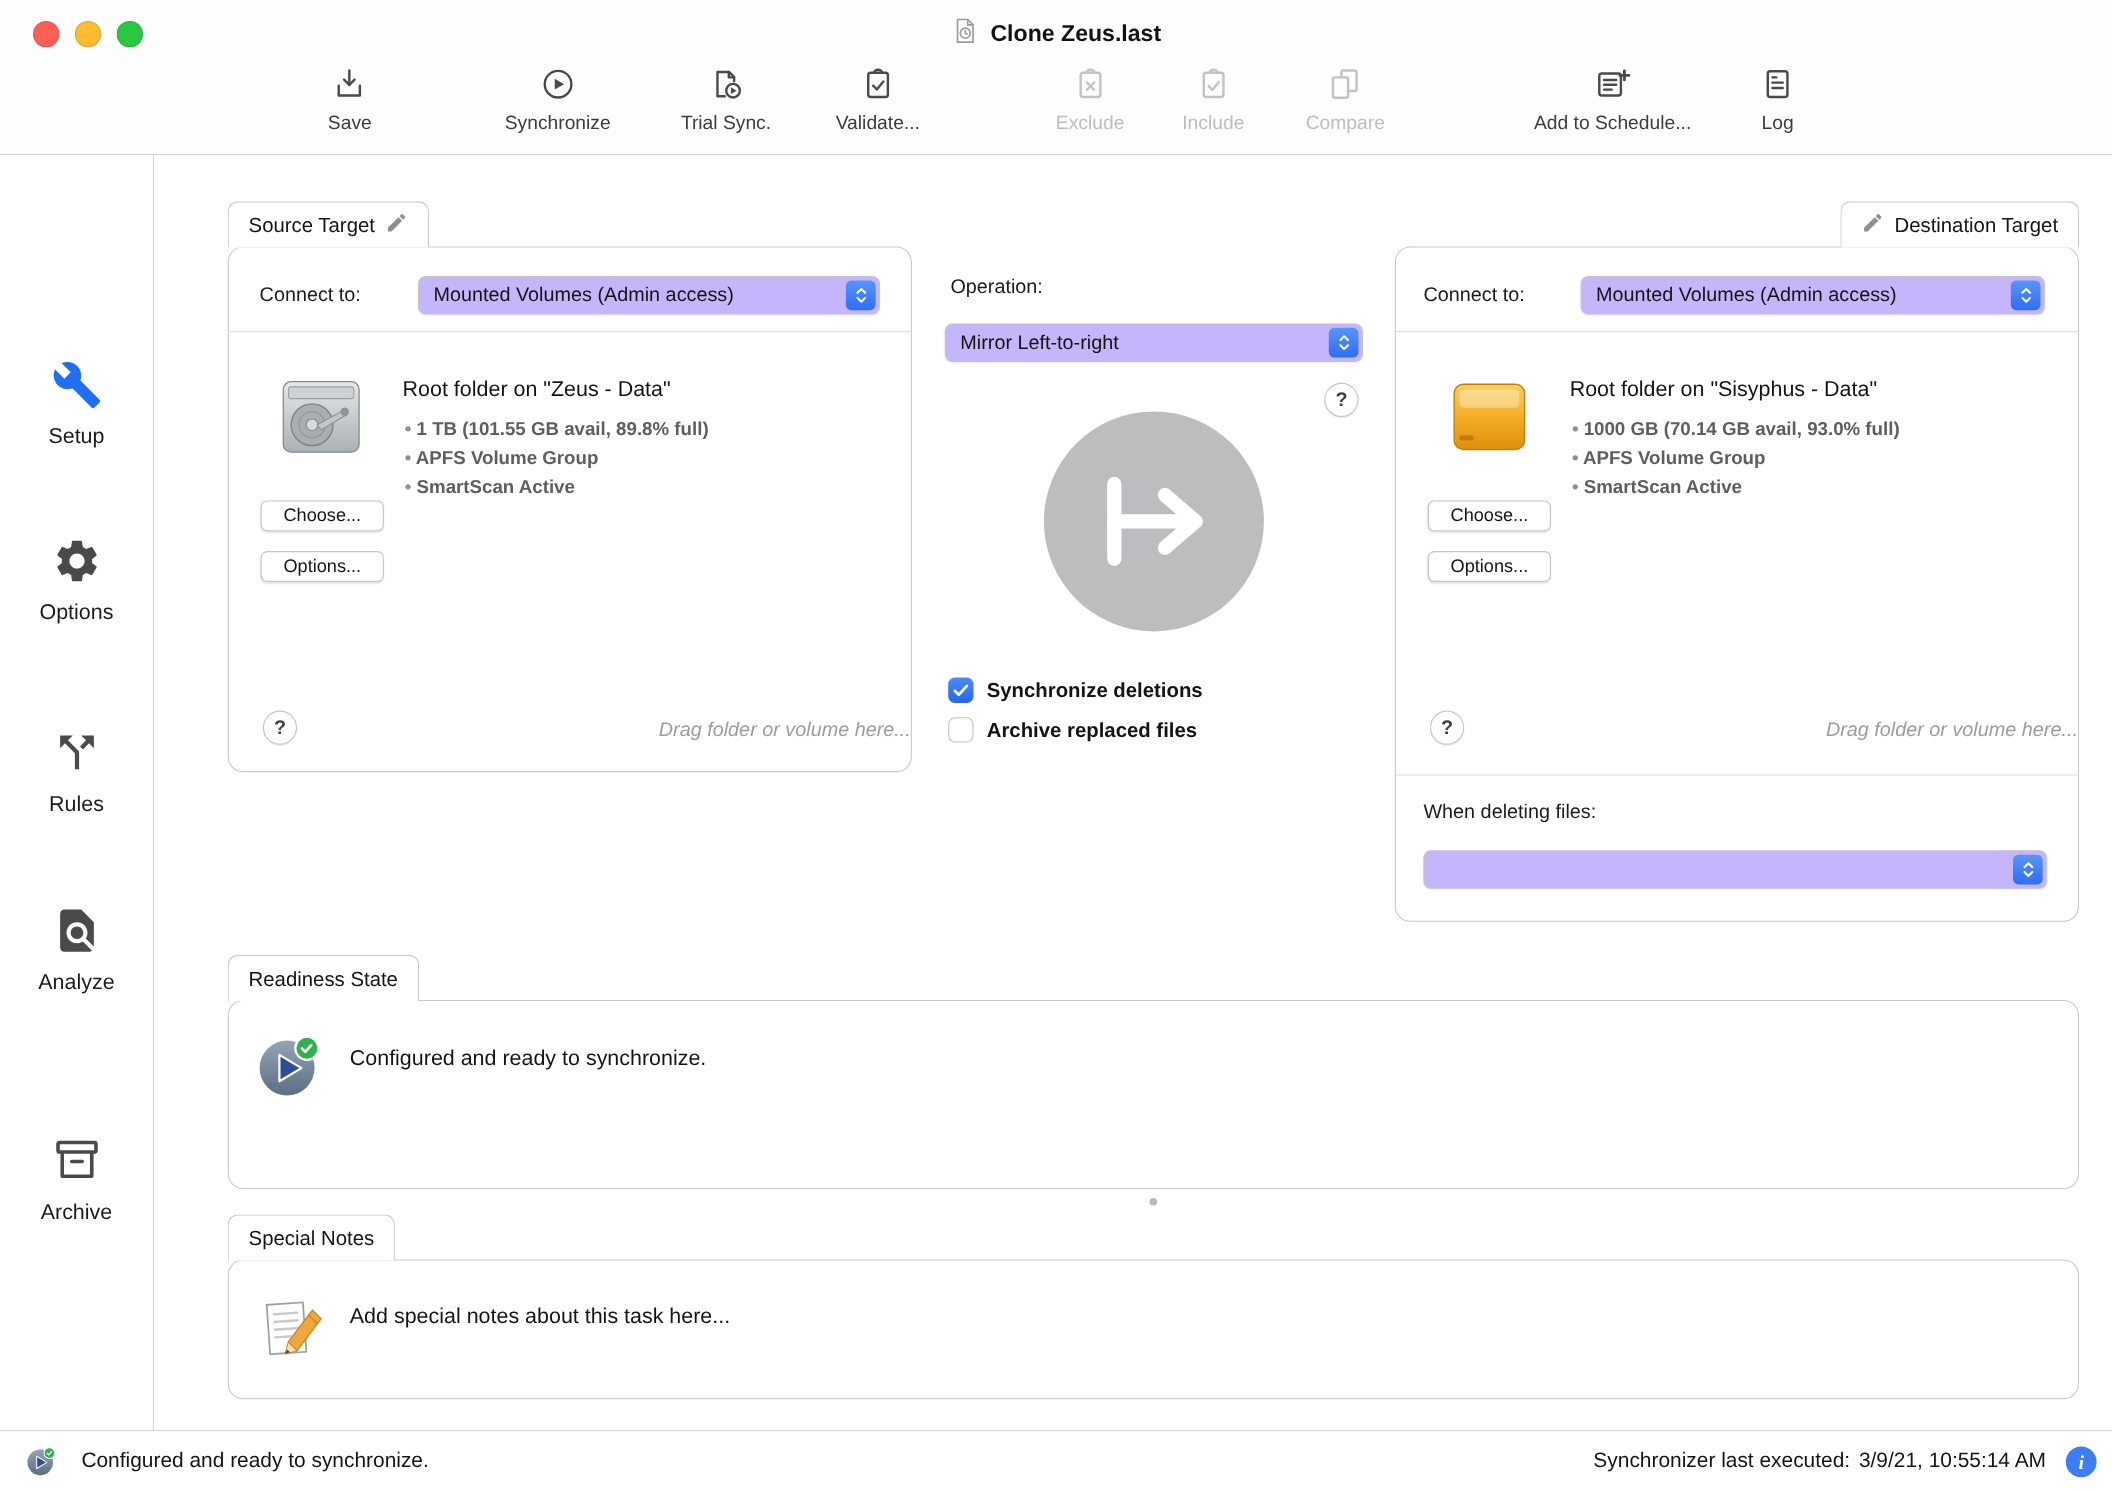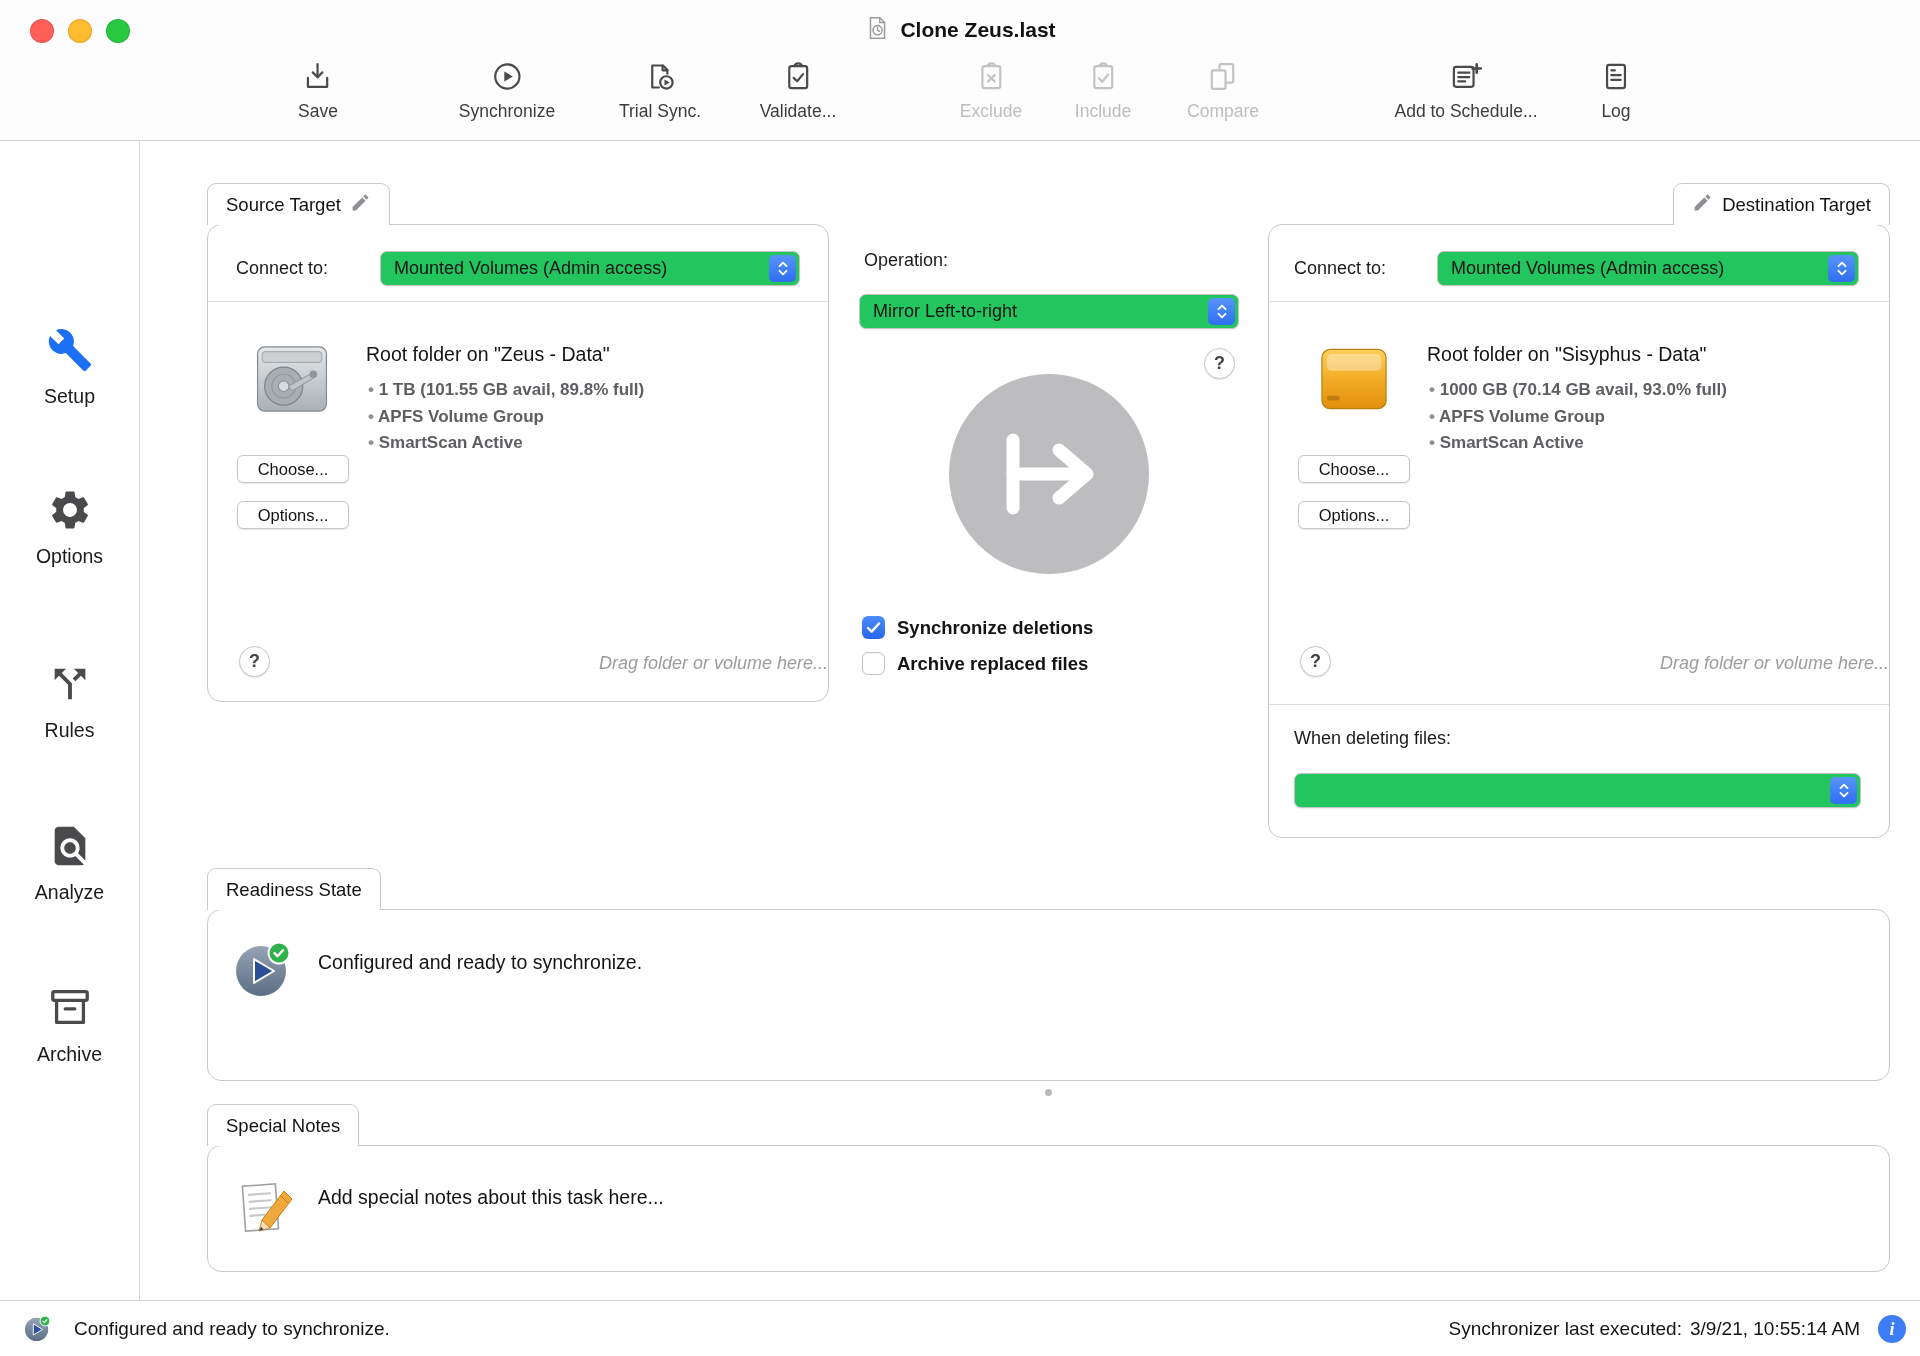--- a/index.html
+++ b/index.html
@@ -25,21 +25,21 @@
   
   .sidebar { position:absolute; top:141px; left:0; width:140px; bottom:56px; background:#fff; border-right:1px solid #d6d6d6; }
   .side-item { position:absolute; left:0; width:100%; display:flex; flex-direction:column; align-items:center; gap:8px; }
   .side-label { font-size:19.5px; color:#1b1b1d; }
   
   .panel { position:absolute; background:#fff; border:1px solid #c9c9cb; border-radius:14px; }
   .tab { position:absolute; height:42px; background:#fff; border:1px solid #c9c9cb; border-bottom:none; border-radius:9px 9px 0 0; display:flex; align-items:center; gap:9px; padding:0 18px; font-size:18.5px; color:#141414; z-index:3; }
   .hsep { position:absolute; left:0; right:0; height:1px; background:#dedee0; }
   .form-label { position:absolute; font-size:18px; color:#1b1b1d; white-space:nowrap; }
   
-  .popup { position:absolute; height:35px; background:#22c55e; border:1px solid #c4c4c6; border-radius:7px; box-shadow:0 1px 2px rgba(0,0,0,.08); display:flex; align-items:center; }
+  .popup { position:absolute; height:35px; background:#c4b5fd; border:1px solid #c4c4c6; border-radius:7px; box-shadow:0 1px 2px rgba(0,0,0,.08); display:flex; align-items:center; }
   .popup-text { flex:1; padding:0 36px 0 13px; font-size:18px; white-space:nowrap; overflow:hidden; color:#141414; }
   .popup-cap { position:absolute; right:3px; top:3px; bottom:3px; width:27px; border-radius:5px; background:linear-gradient(#5795f9,#2e6ef2); display:flex; align-items:center; justify-content:center; }
   
   .btn { position:absolute; height:28px; background:#fff; border:1px solid #c6c6c8; border-radius:6px; box-shadow:0 1px 1.5px rgba(0,0,0,.1); font-size:16.5px; font-family:inherit; color:#141414; display:flex; align-items:center; justify-content:center; padding:0 10px; }
   .help-btn { position:absolute; width:31px; height:31px; border-radius:50%; background:#fff; border:1px solid #c6c6c8; box-shadow:0 1px 1.5px rgba(0,0,0,.1); font-size:18px; font-weight:700; color:#434345; display:flex; align-items:center; justify-content:center; font-family:inherit; }
   
   .drive-icon { position:absolute; }
   .drive-title { position:absolute; font-size:19.5px; color:#141414; white-space:nowrap; }
   .drive-details { position:absolute;font-weight:bold; }
   .detail { font-size:17px; line-height:26.5px; color:#5d5e61; white-space:nowrap; }
@@ -211,21 +211,21 @@
       <span class="side-label">Rules</span>
     </div>
     <div class="side-item" style="top:682px">
       <span>
         <svg width="46" height="46" viewBox="0 0 24 24" fill="#4a4a4c">
             <path d="M20 19.59V8l-6-6H6c-1.1 0-1.99.9-1.99 2L4 20c0 1.1.89 2 1.99 2H18c.45 0 .85-.15 1.19-.4l-4.43-4.43c-.8.52-1.74.83-2.76.83-2.76 0-5-2.24-5-5s2.24-5 5-5 5 2.24 5 5c0 1.02-.31 1.96-.83 2.75L20 19.59zM9 13c0 1.66 1.34 3 3 3s3-1.34 3-3-1.34-3-3-3-3 1.34-3 3z"></path>
           </svg>
       </span>
       <span class="side-label">Analyze</span>
     </div>
-    <div class="side-item" style="top:844px">
+    <div class="side-item" style="top:891px">
       <span>
         <svg width="46" height="46" viewBox="0 0 24 24" fill="none" stroke="#4a4a4c" stroke-width="1.7" stroke-linejoin="round">
             <rect x="3" y="3.5" width="18" height="4.5" rx="0.8"></rect>
             <path d="M5 8v11.5h14V8"></path>
             <path d="M9.5 12.5h5" stroke-linecap="round"></path>
           </svg>
       </span>
       <span class="side-label">Archive</span>
     </div>
   </nav>

